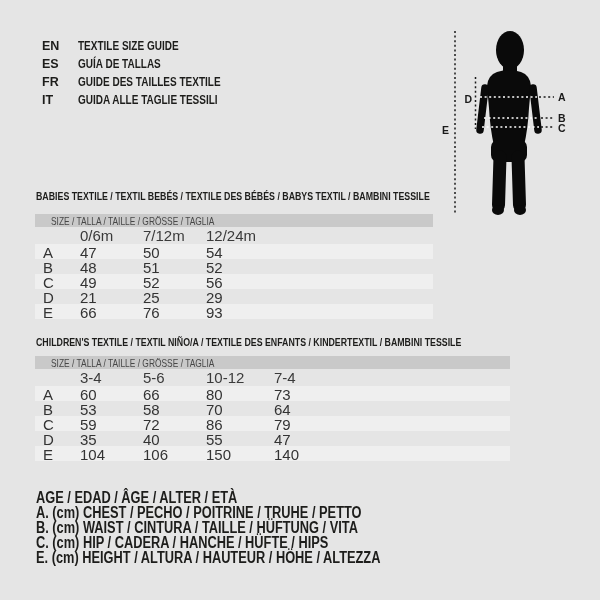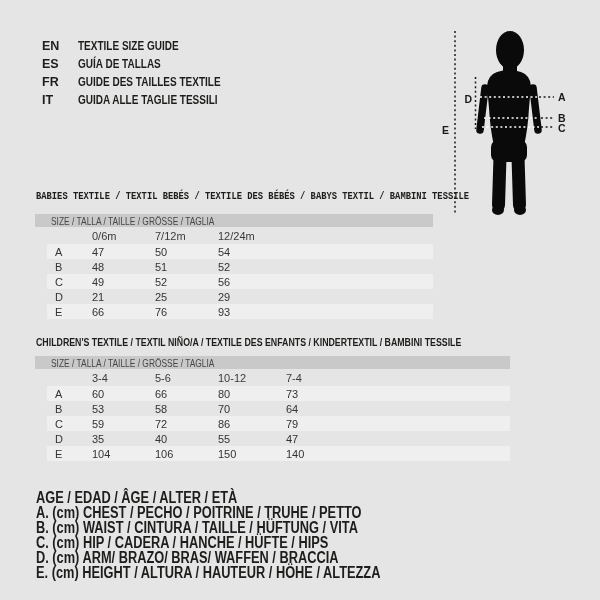--- a/index.html
+++ b/index.html
@@ -7,29 +7,29 @@
     position:relative;width:600px;height:600px;background:#e5e5e5;
     font-family:"Liberation Sans",sans-serif;color:#1d1d1b;overflow:hidden;
   }
   .cond{display:inline-block;transform:scaleX(0.8);transform-origin:0 50%;white-space:nowrap;}
   
   #langs{position:absolute;left:42px;top:37px;}
   .lang-row{display:grid;grid-template-columns:36px auto;height:18px;align-items:center;
     font-weight:bold;font-size:12.5px;}
   
   .tbl-title{position:absolute;left:36px;font-weight:bold;font-size:11px;white-space:nowrap;}
-  #babies-title{top:190px;font-family:Liberation Mono, monospace;}
+  #babies-title{top:190px;}
   #children-title{top:336px;}
   
   .tbl{position:absolute;left:35px;}
   #babies-table{top:214px;width:398px;}
   #children-table{top:356px;width:475px;}
   .thead{height:13px;background:var(--bar,#c9c9c9);display:flex;align-items:center;
     padding-left:16px;font-size:10.5px;color:#474747;}
-  .trow{display:grid;align-items:center;font-size:11px;color:#333;margin-left:12px;}
+  .trow{display:grid;align-items:center;font-size:15px;color:#333;}
   .trow.size-row{height:17px;color:#3a3a3a;}
   .trow.data-row{height:15px;}
   .trow.stripe{background:var(--stripe,#efefef);}
   .trow span:first-child{padding-left:8px;}
   
   #legend{position:absolute;left:36px;top:490px;font-weight:bold;font-size:16px;}
   .legend-line{height:15px;display:flex;align-items:center;white-space:nowrap;}
   
   #figure{position:absolute;left:435px;top:20px;}
   #figure text{font-family:"Liberation Sans",sans-serif;font-size:10.5px;font-weight:bold;fill:#1a1a1a;}
@@ -195,20 +195,17 @@
   <div class="legend-line">
         <span class="cond">A. (cm) CHEST / PECHO / POITRINE / TRUHE / PETTO</span>
       </div>
       <div class="legend-line">
         <span class="cond">B. (cm) WAIST / CINTURA / TAILLE / HÜFTUNG / VITA</span>
       </div>
       <div class="legend-line">
         <span class="cond">C. (cm) HIP / CADERA / HANCHE / HÜFTE / HIPS</span>
       </div>
       <div class="legend-line">
-        <span class="cond">D. (cm) ARM/ BRAZO/ BRAS/ WAFFEN / BRACCIA</span>
-      </div>
-      <div class="legend-line">
         <span class="cond">E. (cm) HEIGHT / ALTURA / HAUTEUR / HÖHE / ALTEZZA</span>
       </div>
     </div>
 
 </div>
 
 </body></html>

